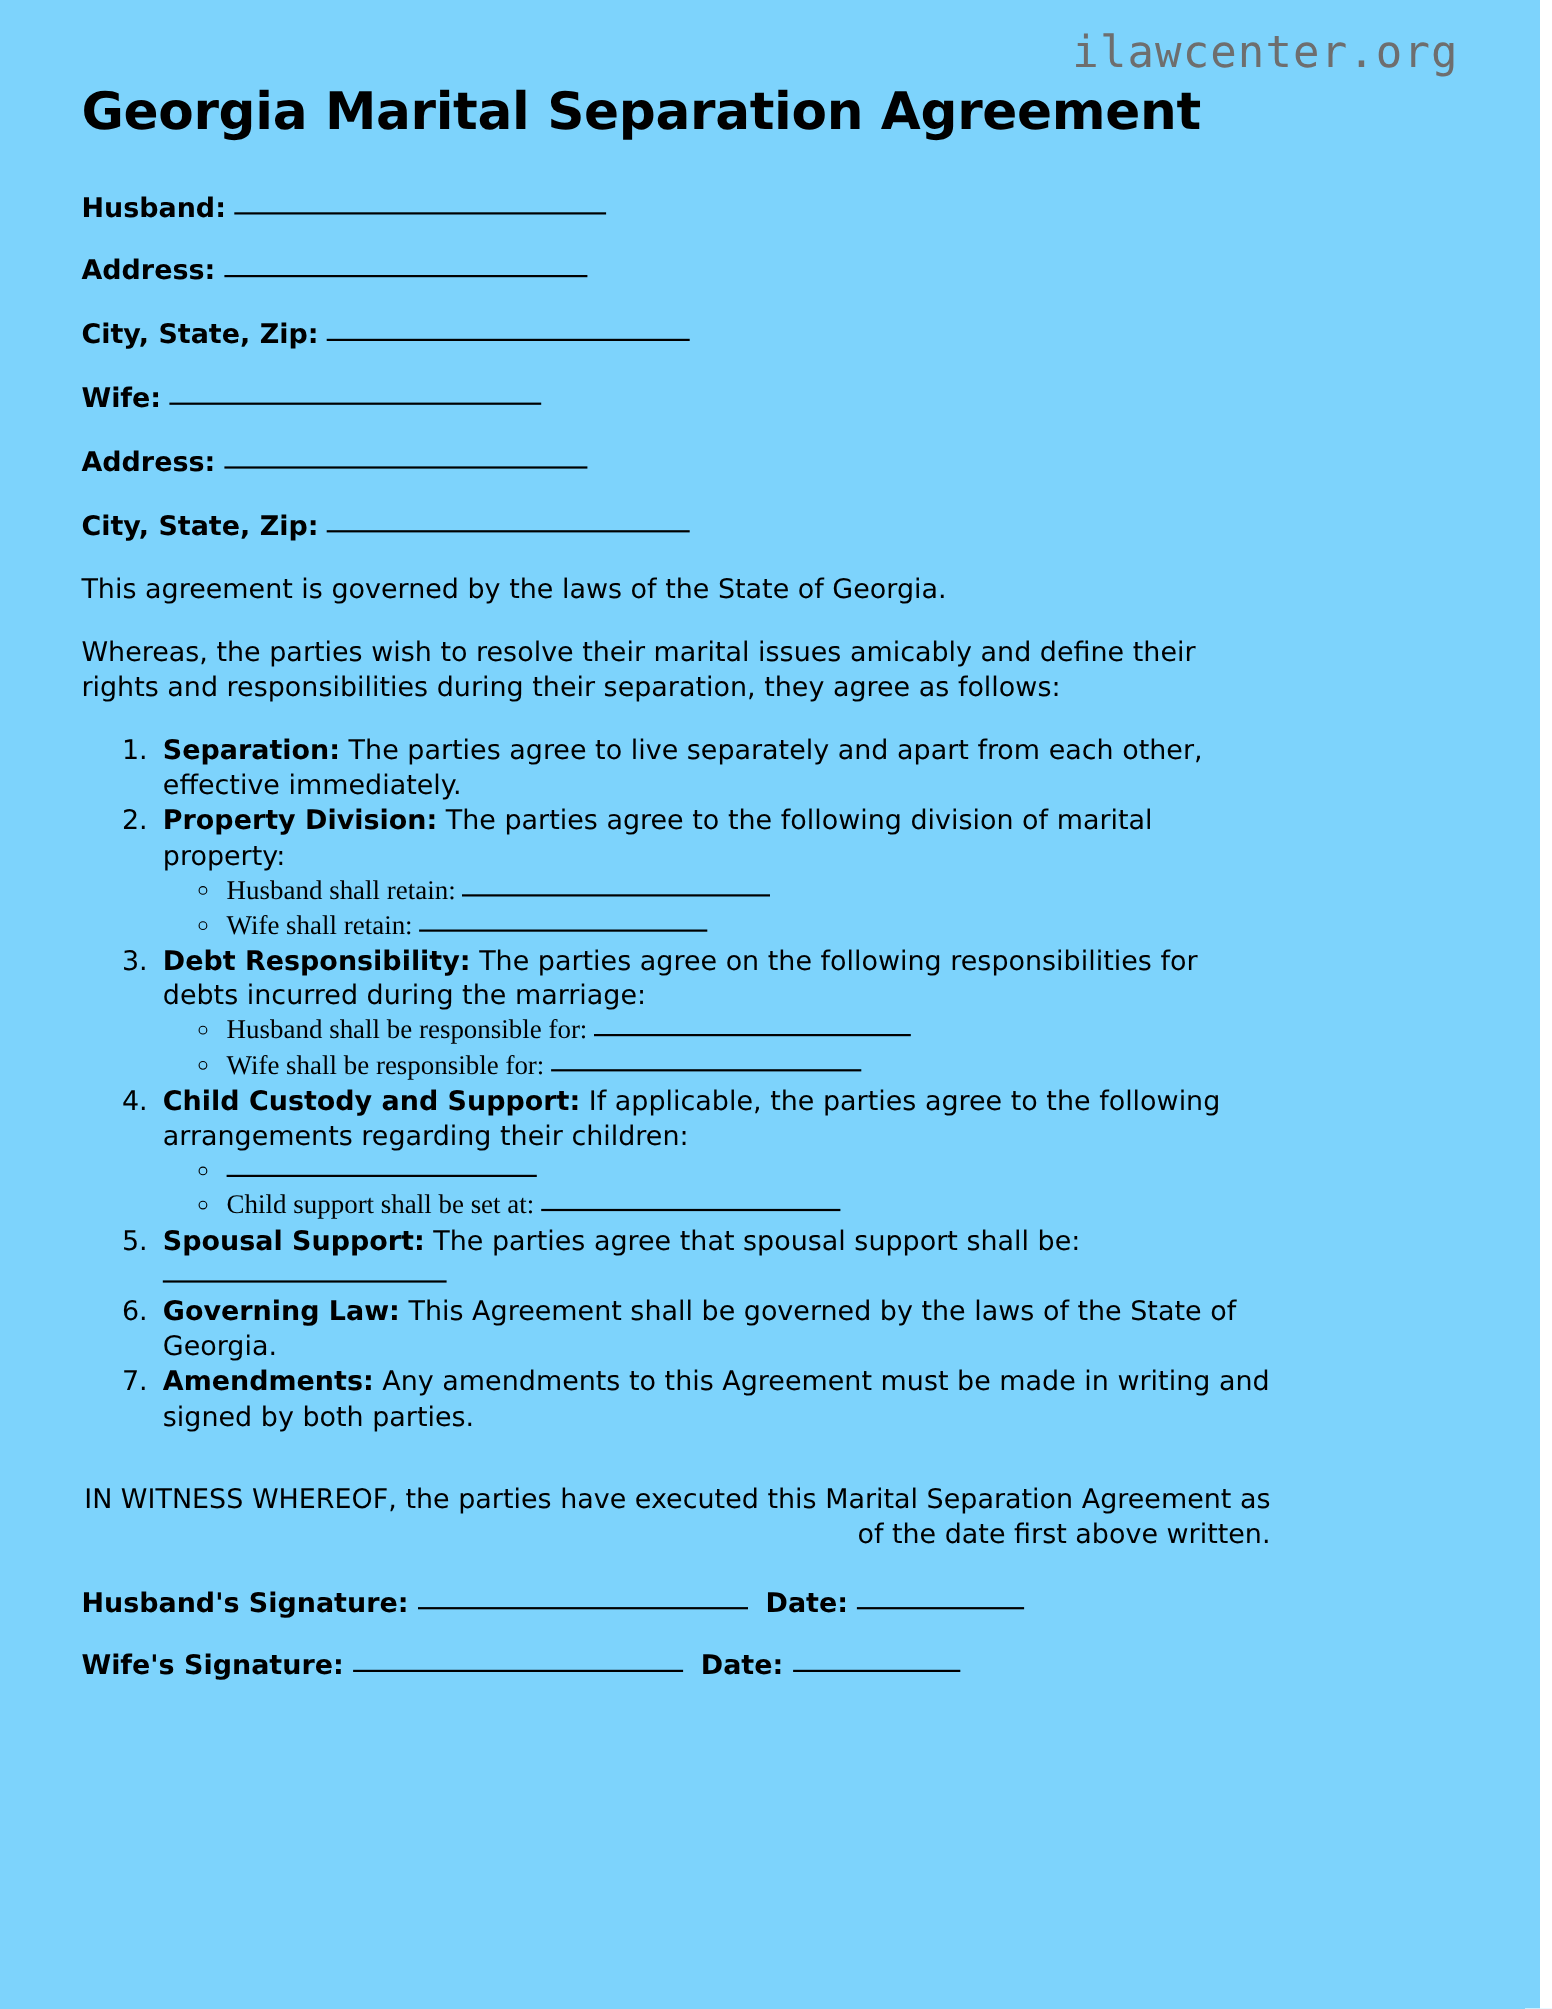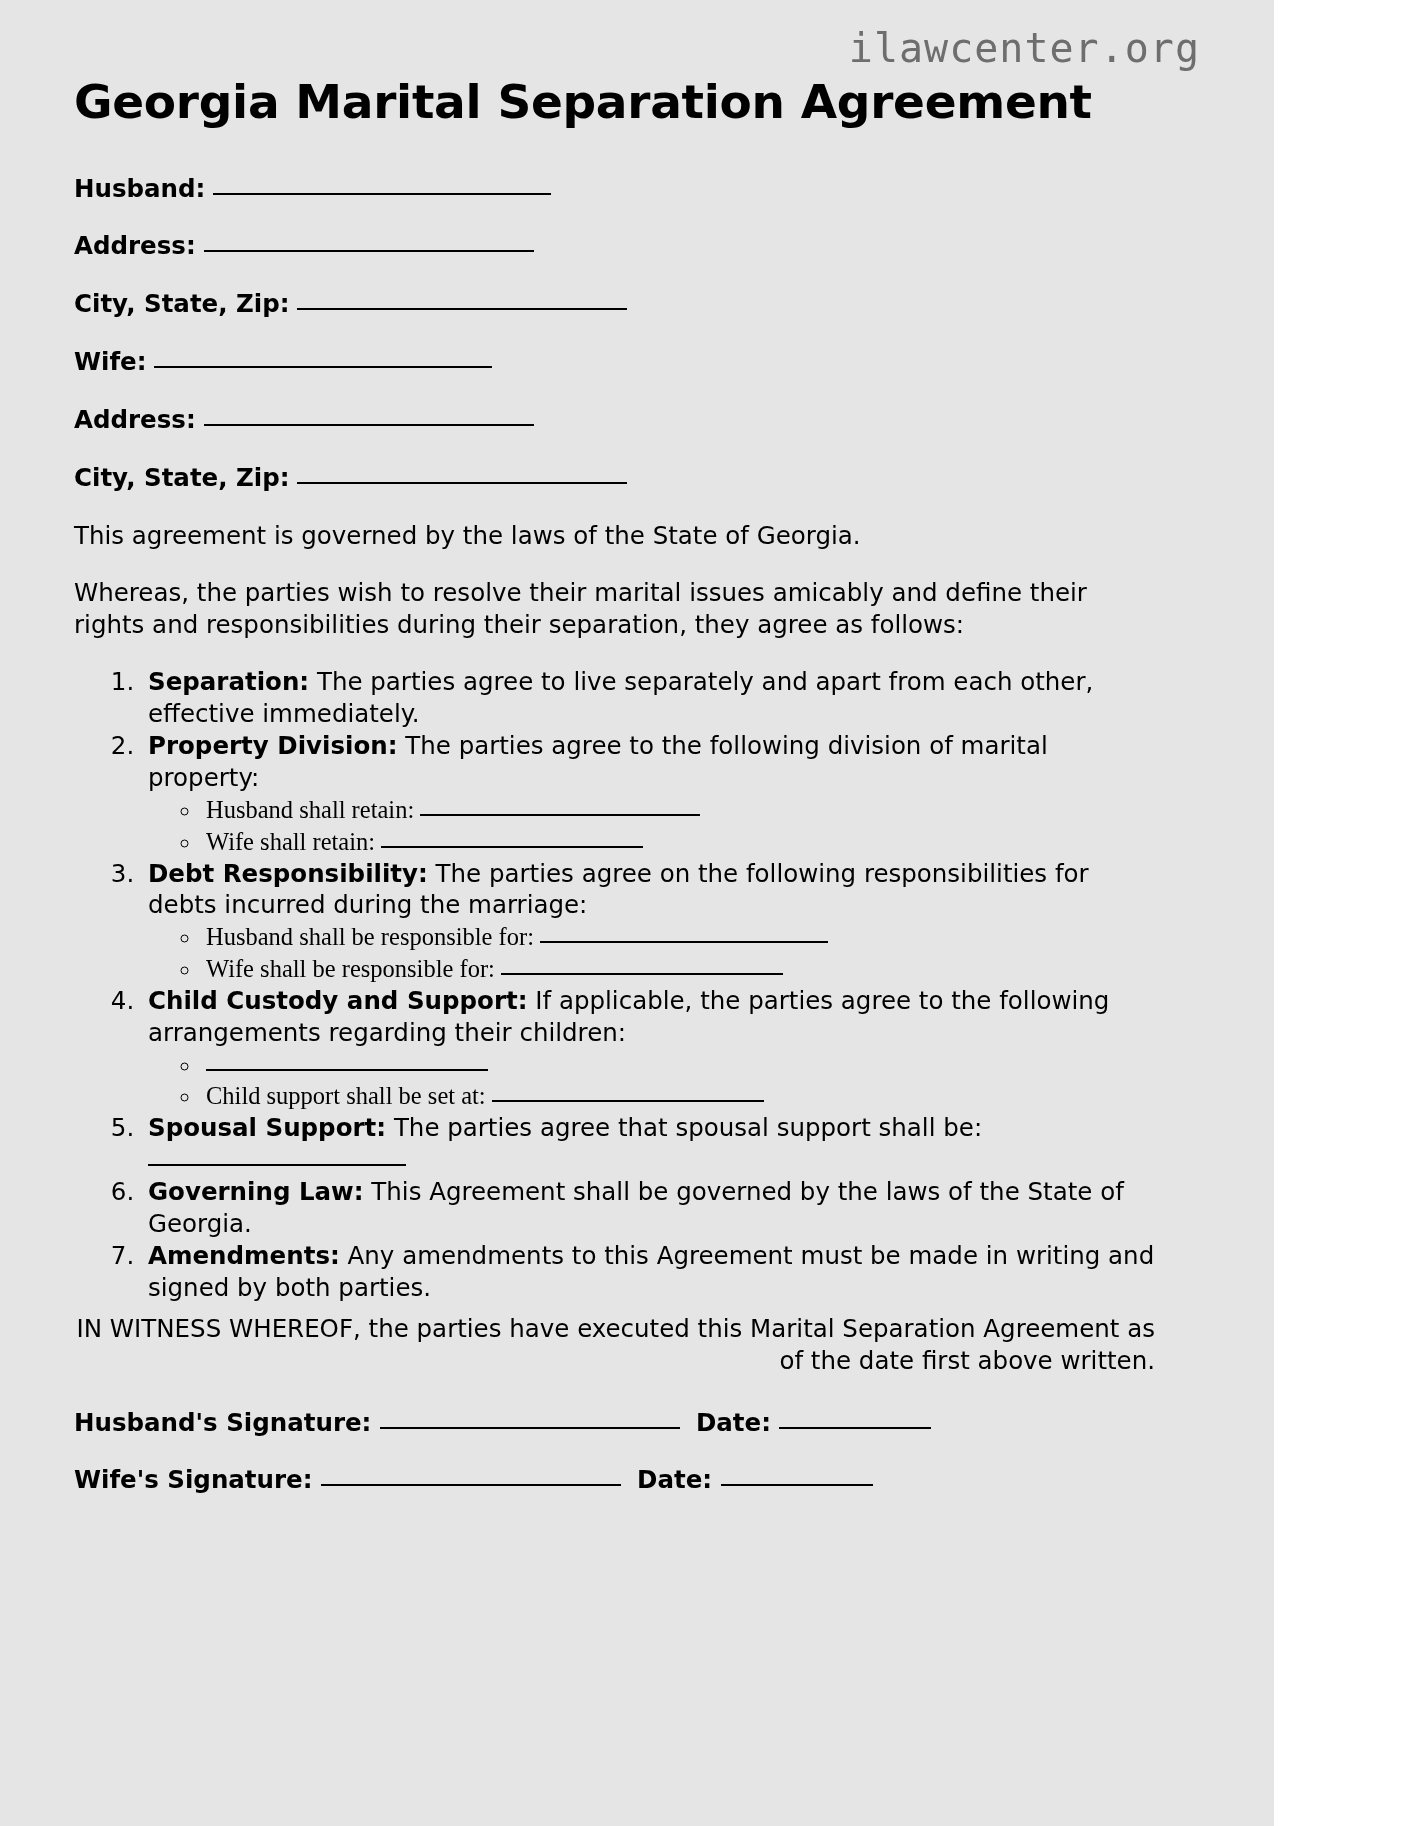--- a/index.html
+++ b/index.html
@@ -10,23 +10,23 @@
   body {
     width: 1411px;
     height: 1826px;
     font-family: "DejaVu Sans", sans-serif;
     color: #000000;
     -webkit-font-smoothing: antialiased;
   }
 
   .page {
     position: relative;
-    width: 1274px;
+    width: 1400px;
     height: 1826px;
-    background: #e5e5e5;
+    background: #7dd3fc;
     box-sizing: border-box;
     padding: 0;
     overflow: hidden;
   }
 
   
   .watermark {
     position: absolute;
     top: 28px;
     right: 74px;
@@ -104,21 +104,21 @@
   .w-sub-f     { width: 272px; }
   .w-spousal   { width: 258px; }
 
   .w-sig       { width: 300px; }
   .w-date      { width: 152px; }
 
   
   ol.clauses {
     font-size: 24.5px;
     line-height: 1.3;
-    margin: 0 0 10px 0;
+    margin: 0 0 44px 0;
     padding-left: 68px;
     list-style-type: decimal;
   }
   ol.clauses > li {
     margin: 0 0 0 0;
     padding-left: 6px;
   }
   ol.clauses > li::marker {
     font-weight: normal;
   }

